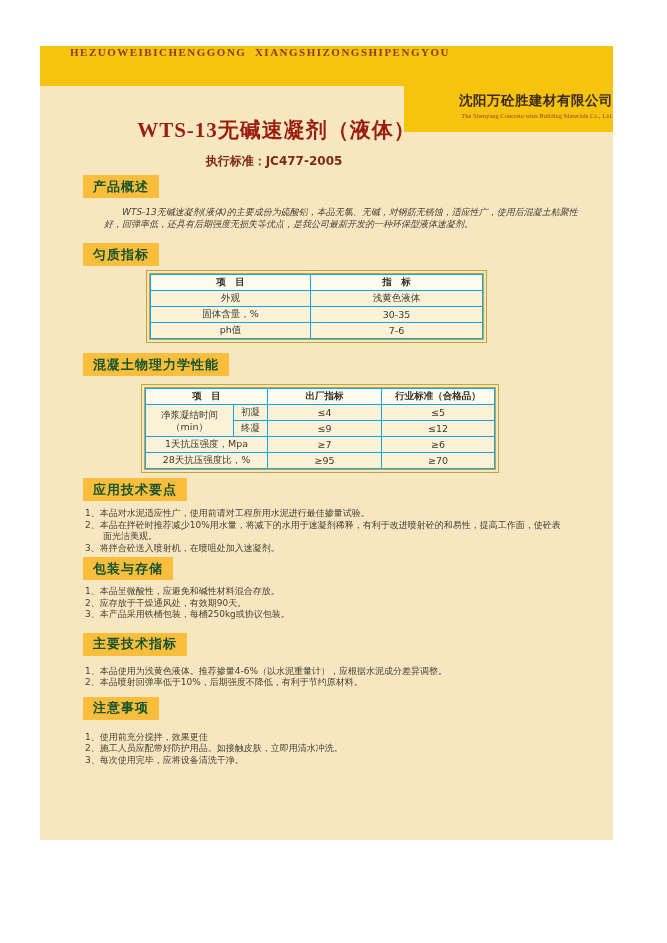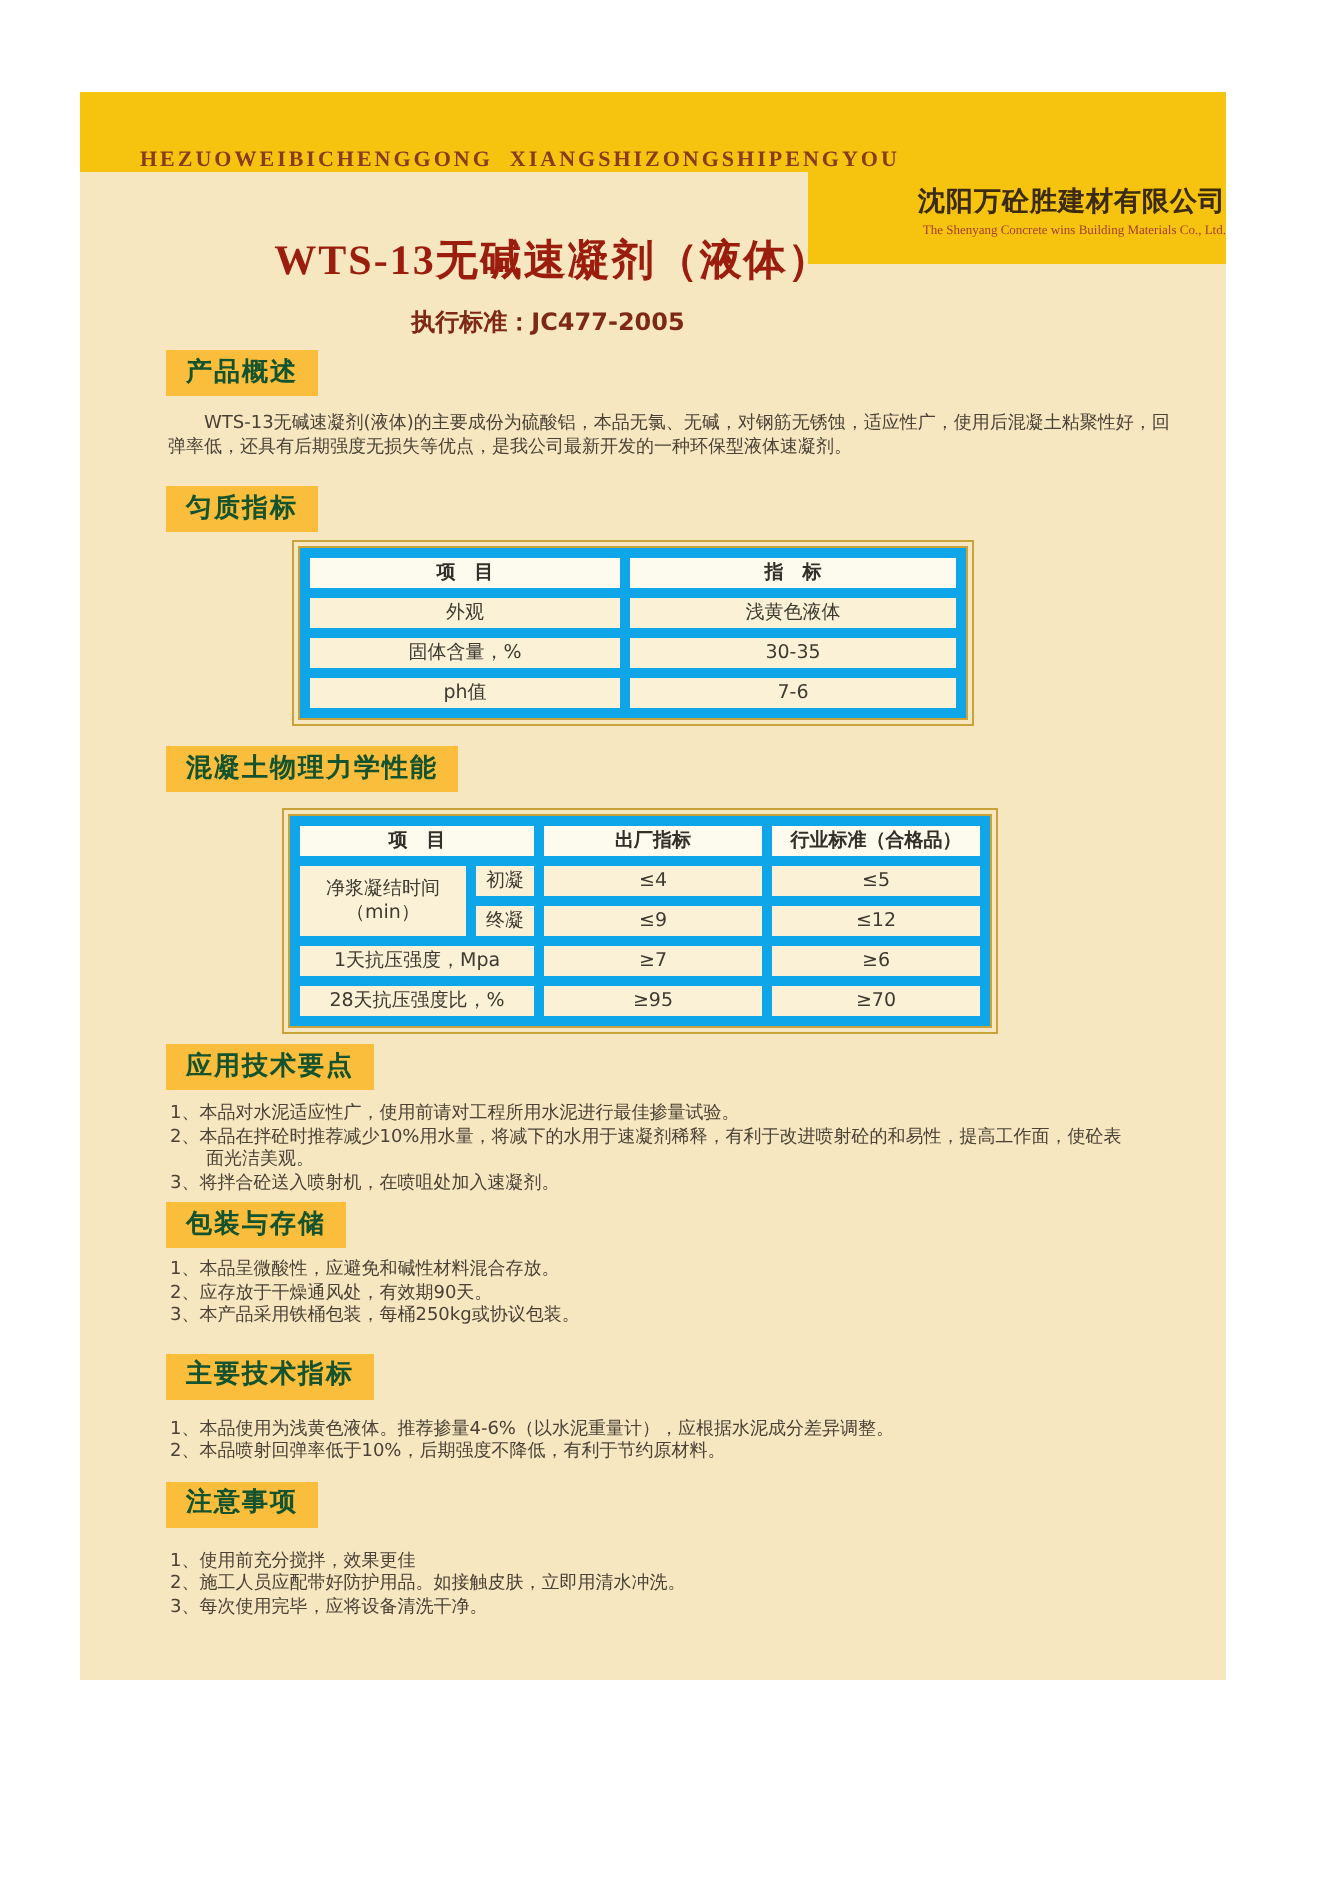--- a/index.html
+++ b/index.html
@@ -5,21 +5,21 @@
   html,body { margin:0; padding:0; }
   body {
     width:667px; height:943px; background:#ffffff; position:relative;
     font-family:"DejaVu Sans","Liberation Sans",sans-serif;
   }
   .page {
     position:absolute; left:40px; top:46px; width:573px; height:794px;
     background:#F6E7C0; overflow:hidden;
   }
   .topbar {
-    height:40px; background:#F6C40F; display:flex; align-items:flex-end;
+    height:40px; background:#F6C40F; display:flex; align-items:flex-start;
     padding-left:30px; box-sizing:border-box;
   }
   .slogan {
     font-family:"Liberation Serif","DejaVu Serif",serif; font-weight:bold;
     font-size:11px; letter-spacing:1.5px; color:#8A3A1E; white-space:pre;
   }
   .company {
     position:absolute; top:40px; right:0; width:209px; height:46px;
     background:#F6C40F; text-align:right; padding-top:6px; box-sizing:border-box;
   }
@@ -35,33 +35,34 @@
     margin-top:9px; text-align:center; padding-right:105px;
     font-size:12px; font-weight:bold; color:#7E2817;
   }
   .badge-row { line-height:0; }
   .badge {
     display:inline-block; margin-left:43px; background:#FBBE3C; color:#14532d;
     font-weight:bold; font-size:13px; line-height:14px; padding:4.5px 10px;
     letter-spacing:1px;
   }
   .para {
-    margin:8px 28px 0 44px; font-size:9px; line-height:12px; color:#4A4236;
+    margin:8px 28px 0 64px; font-size:9px; line-height:12px; color:#4A4236;
     text-indent:2em;
+    font-style:italic;
   }
   .list { margin:7px 50px 0 45px; font-size:9px; line-height:11.5px; color:#4A4236; }
   .list .li { padding-left:2em; text-indent:-2em; }
   .tblwrap1 { margin:8px 0 0 110px; width:333px; }
   .tblwrap2 { margin:12px 0 0 105px; width:350px; }
   table {
     border-collapse:collapse; width:100%; background:#FAF1D6;
     font-size:9.5px; color:#3E3A30; table-layout:fixed;
     box-shadow:0 0 0 1px #C8A33B, 0 0 0 3px #F6E7C0, 0 0 0 4px #C8A33B;
   }
-  td,th { border:5px solid #0ea5e9; padding:1px 3px; text-align:center; height:13px; }
+  td,th { border:1px solid #0ea5e9; padding:1px 3px; text-align:center; height:13px; }
   th { background:#FDFAEE; font-weight:bold; color:#33302A; }
   .mt5{margin-top:5px;} .mt13{margin-top:13px;} .mt14{margin-top:14px;}
   .mt9{margin-top:9px;} .mt3{margin-top:3px;} .mt12{margin-top:12px;}
   .mt8{margin-top:8px;} .mt6{margin-top:6px;} .mt10{margin-top:10px;}
   .group-cell div { line-height:12px; }
 </style>
 </head>
 <body>
 
 <div class="page">

